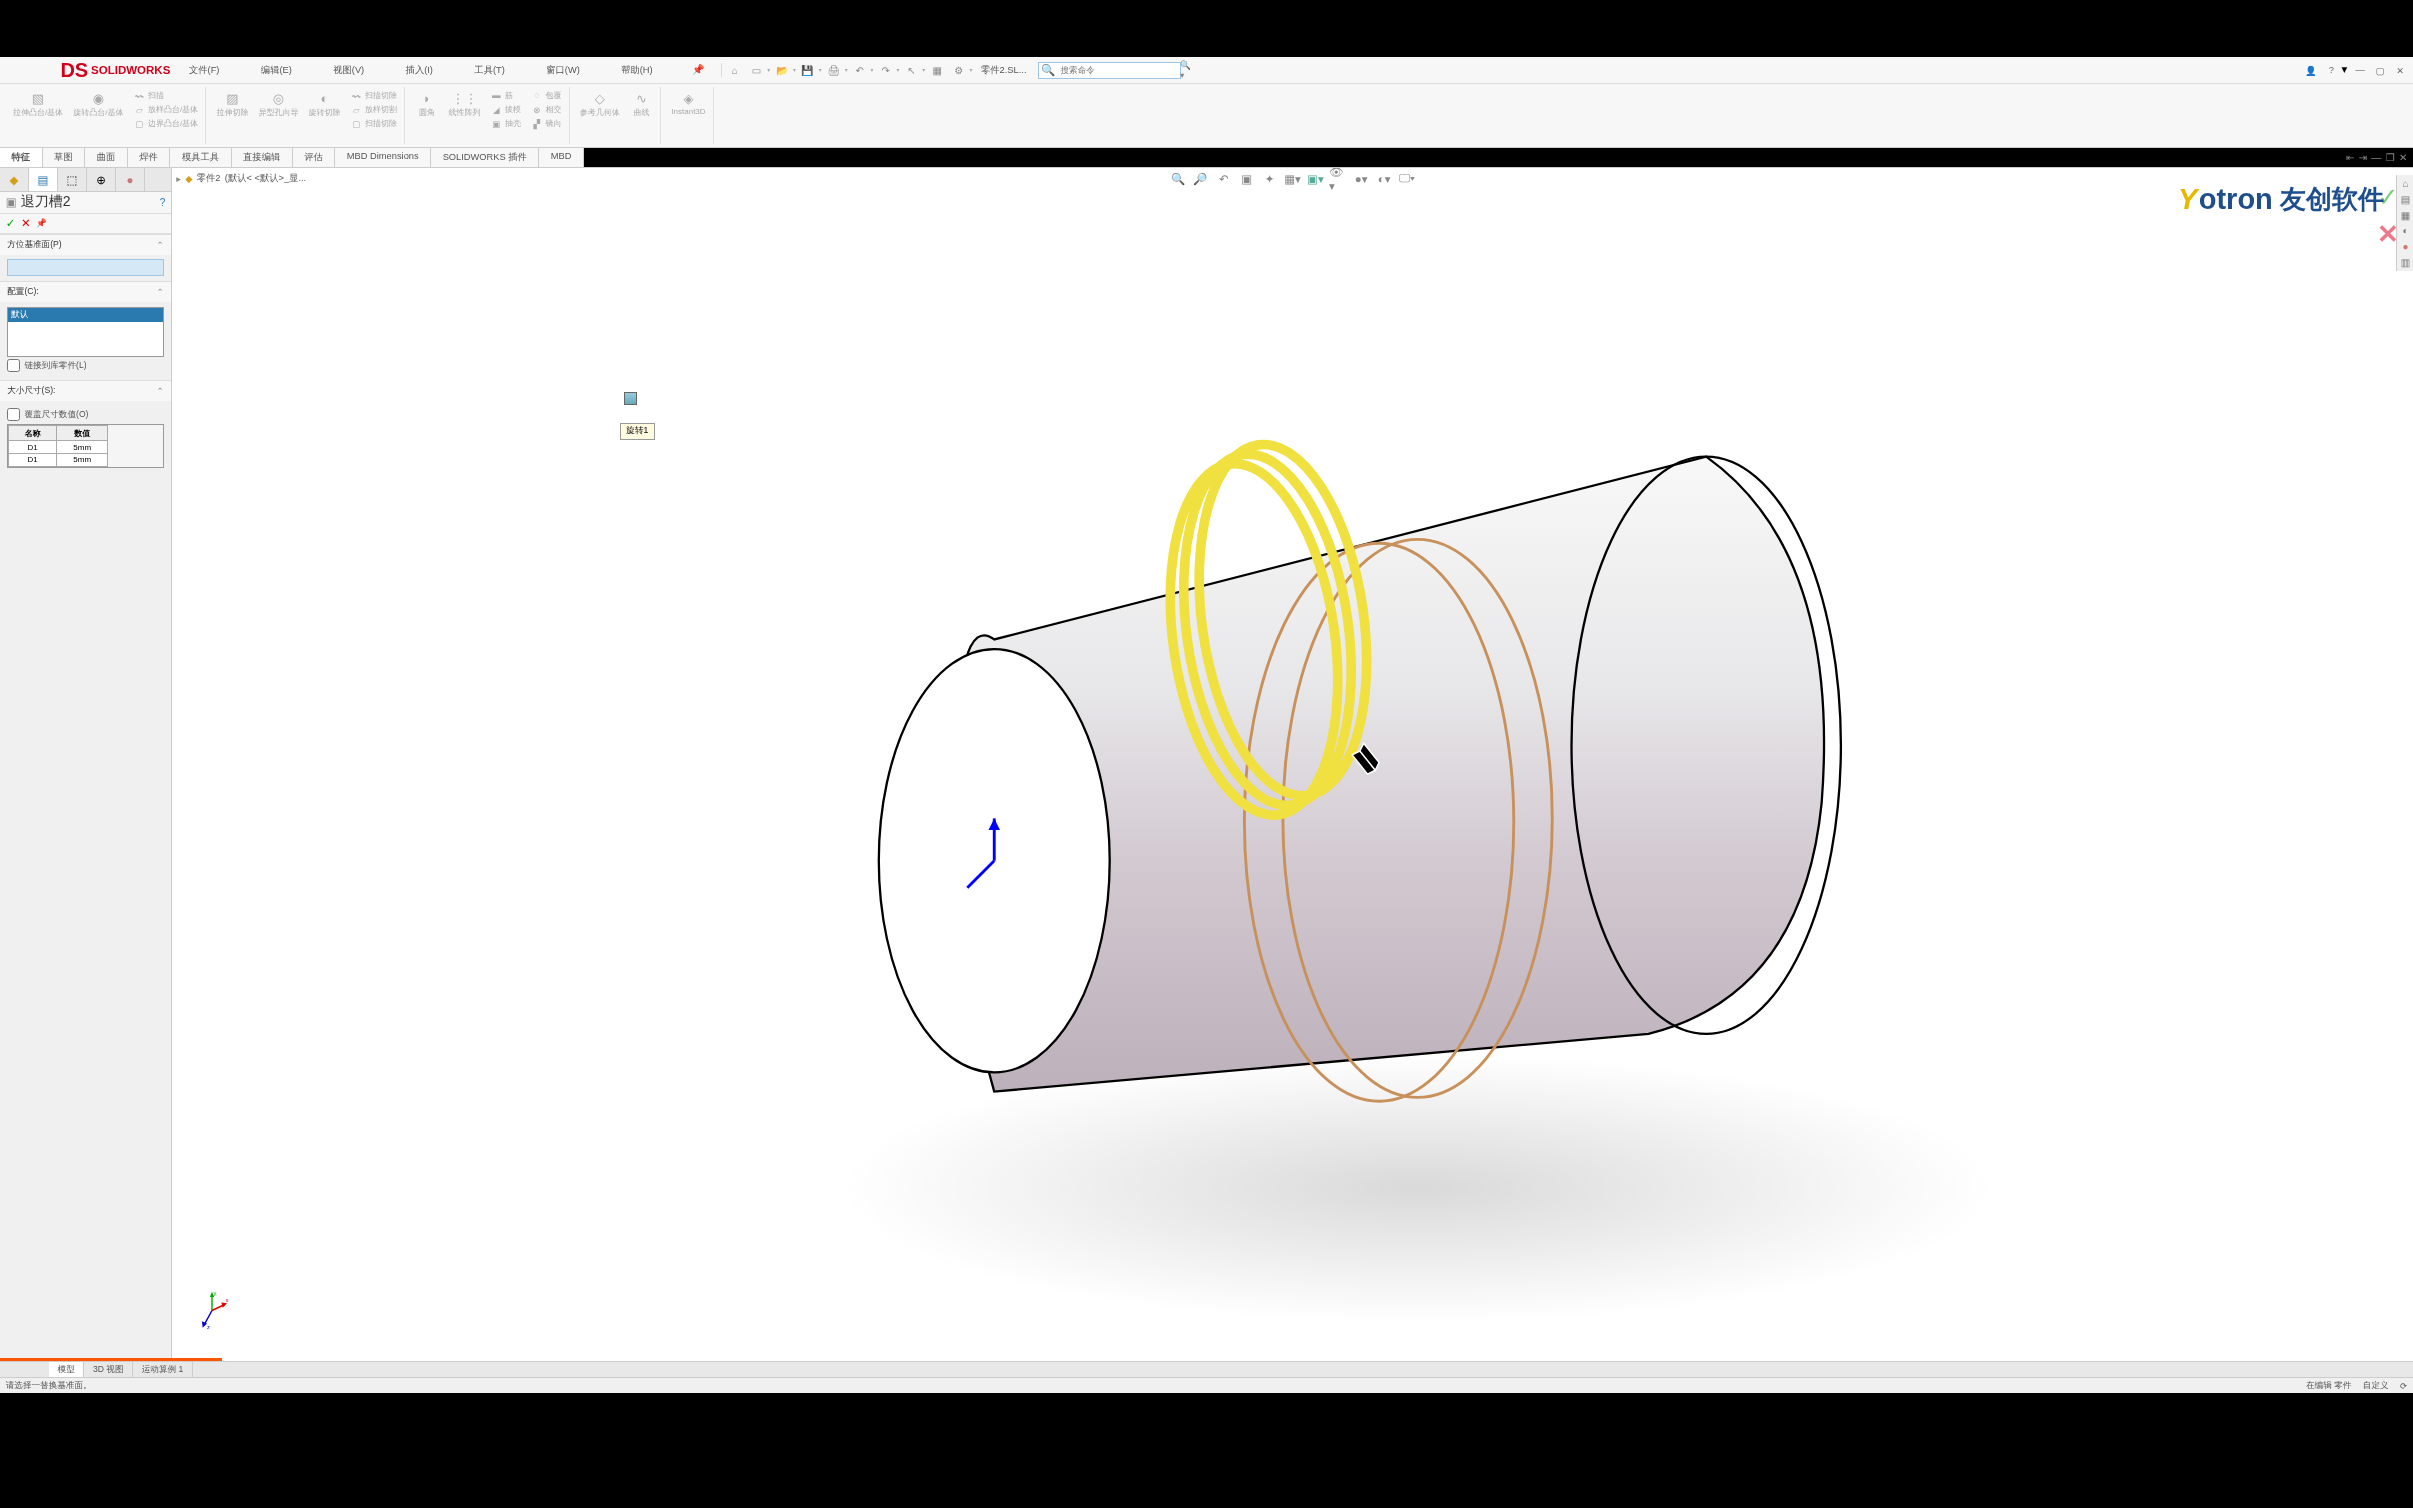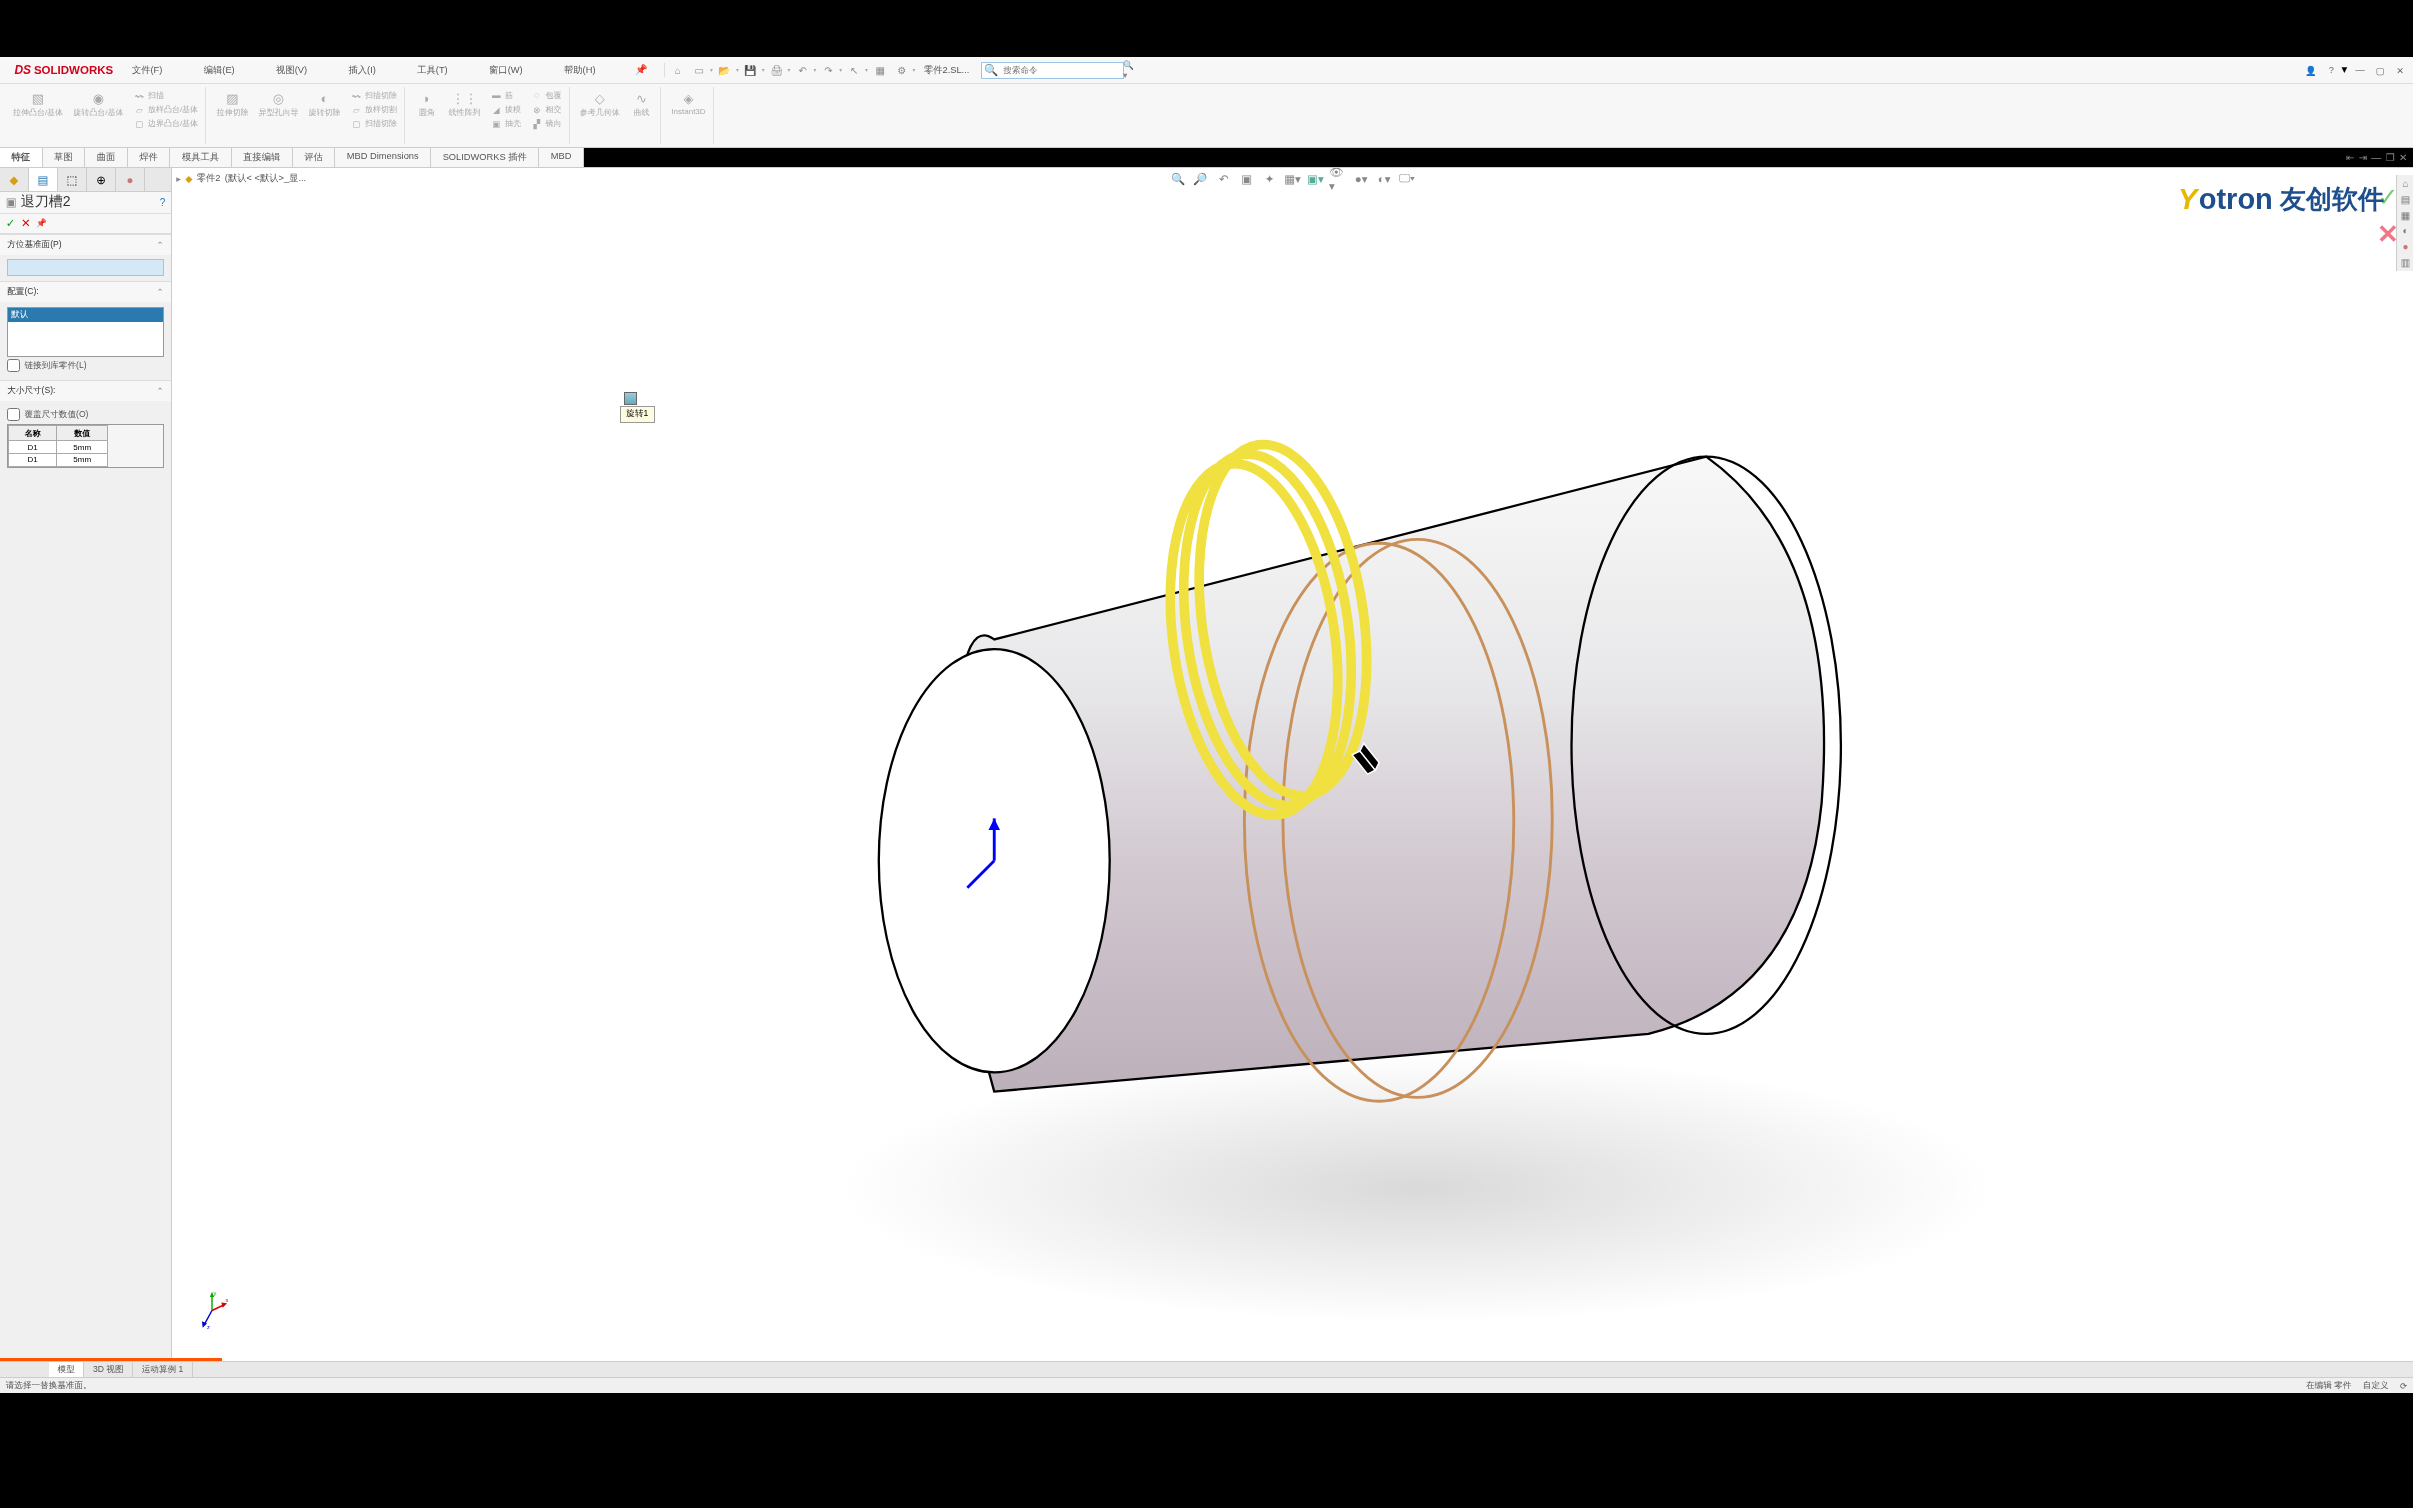--- a/index.html
+++ b/index.html
@@ -1,21 +1,21 @@
 <!DOCTYPE html>
 <html style="font-size:11.5px"><head>
 <meta charset="utf-8">
 <style>
 * { box-sizing: border-box; margin: 0; padding: 0; font-family: "Microsoft YaHei", Arial, sans-serif; }
 html, body { width: 100%; height: 100%; background: #000; overflow: hidden; }
 .app-window { position: absolute; top: 57px; left: 0; right: 0; bottom: 115px; background: #fff; display: flex; flex-direction: column; }
 
 .menubar { height: 27px; background: #f7f7f7; border-bottom: 0.7px solid #ddd; display: flex; align-items: center; padding: 0 2.9px; }
 .logo { display: flex; align-items: center; gap: 2.9px; padding: 0 11.5px; font-weight: bold; color: #d0021b; font-size: 11.5px; }
-.logo .ds { font-style: italic; font-size: 12px; }
+.logo .ds { font-size: 20px; margin-left: 46px; }
 .menu-items { display: flex; gap: 27px; }
 .menu-item { padding: 0 7.2px; font-size: 9.3px; color: #555; cursor: pointer; }
 .pin-icon { color: #2a7ab0; padding: 0 5.7px; font-size: 10px; }
 .qat { display: flex; align-items: center; gap: 2.9px; margin-left: 8.6px; }
 .qat-btn { width: 18.6px; height: 17px; display: flex; align-items: center; justify-content: center; color: #888; font-size: 10px; }
 .qat-sep { width: 0.7px; height: 14.3px; background: #ddd; margin: 0 1.4px; }
 .qat .dd { font-size: 5.7px; color: #aaa; margin-left: -1.4px; }
 .doc-name { font-size: 9.3px; color: #555; padding: 0 5.7px; }
 .search-box { display: flex; align-items: center; border: 0.7px solid #9ec5e5; background: #fff; height: 17px; width: 143px; margin-left: 2.9px; }
 .search-box input { border: none; flex: 1; padding: 0 4.3px; font-size: 8.6px; outline: none; }
@@ -73,21 +73,21 @@
 .vt-btn { width: 18.6px; height: 18.6px; display: flex; align-items: center; justify-content: center; color: #888; font-size: 11.5px; }
 .accept-reject { position: absolute; top: 14.3px; right: 14.3px; display: flex; flex-direction: column; gap: 5.7px; }
 .ar-ok { color: #7c7; font-size: 26px; }
 .ar-no { color: #e78; font-size: 26px; font-weight: bold; }
 .right-toolbar { position: absolute; top: 7.2px; right: 0; width: 17px; display: flex; flex-direction: column; gap: 1.4px; background: #f0f0f0; border-left: 0.7px solid #ccc; padding: 1.4px; }
 .right-toolbar .rt-btn { width: 14.3px; height: 14.3px; font-size: 10px; color: #777; display: flex; align-items: center; justify-content: center; }
 
 .canvas-svg { width: 100%; height: 100%; }
 .tooltip { position: absolute; top: 224px; left: 439px; display: flex; flex-direction: column; align-items: flex-start; }
 .tooltip .cube { width: 13px; height: 13px; background: linear-gradient(#9cd, #6ab); border: 0.7px solid #666; margin-left: 13px; }
-.tooltip .label { background: #fffbe0; border: 0.7px solid #999; padding: 1.4px 5.7px; font-size: 8.6px; margin-top: 1px; margin-left: 8.6px; }
+.tooltip .label { background: #fffbe0; border: 0.7px solid #999; padding: 1.4px 5.7px; font-size: 8.6px; margin-top: 18px; margin-left: 8.6px; }
 
 .triad { position: absolute; bottom: 29px; left: 21.5px; width: 36px; height: 43px; }
 
 .watermark { position: absolute; top: 14.3px; right: 29px; display: flex; align-items: center; font-size: 29px; font-weight: bold; }
 .watermark .y { color: #e6b800; font-style: italic; margin-right: 1.4px; }
 .watermark .otron { color: #1e4e8c; }
 .watermark .cn { color: #1e4e8c; font-size: 26px; margin-left: 7.2px; }
 
 .bottom-tabs { height: 16px; background: #e8e8e8; border-top: 0.7px solid #ccc; display: flex; align-items: center; font-size: 8.6px; }
 .bottom-tab { padding: 1.4px 8.6px; border-right: 0.7px solid #ccc; color: #555; }

